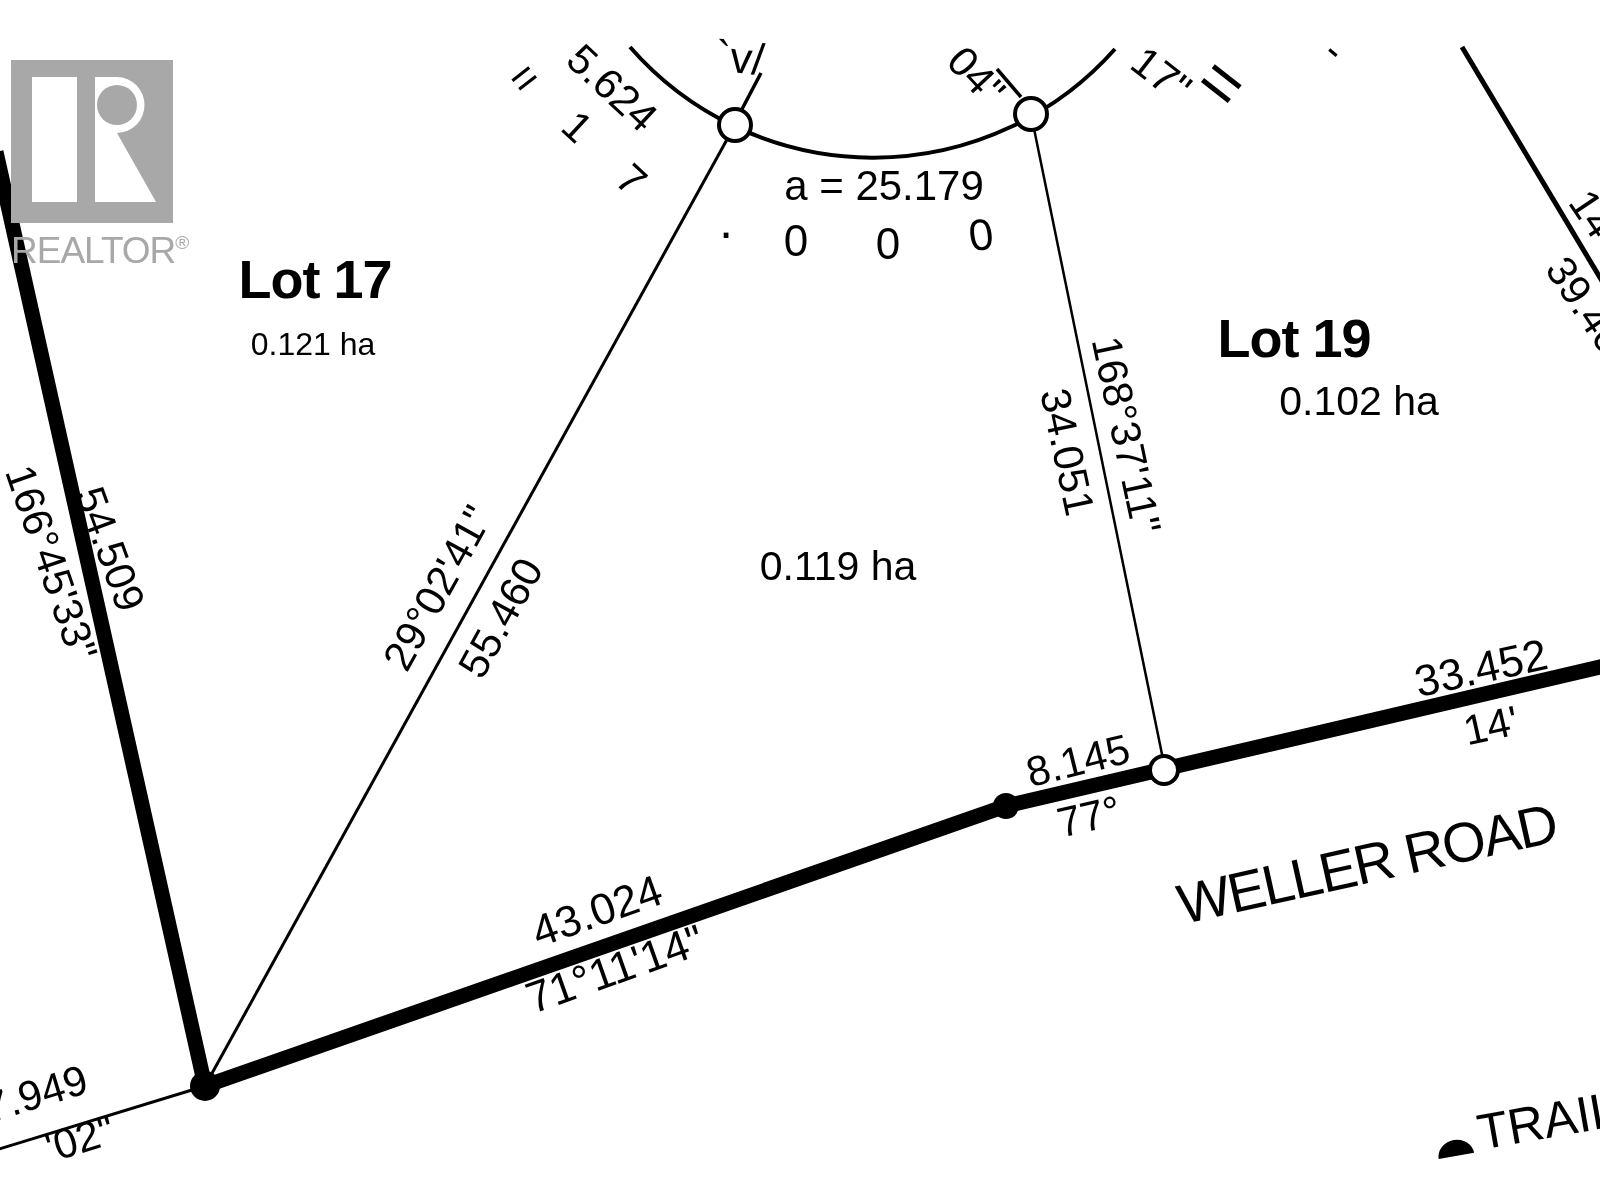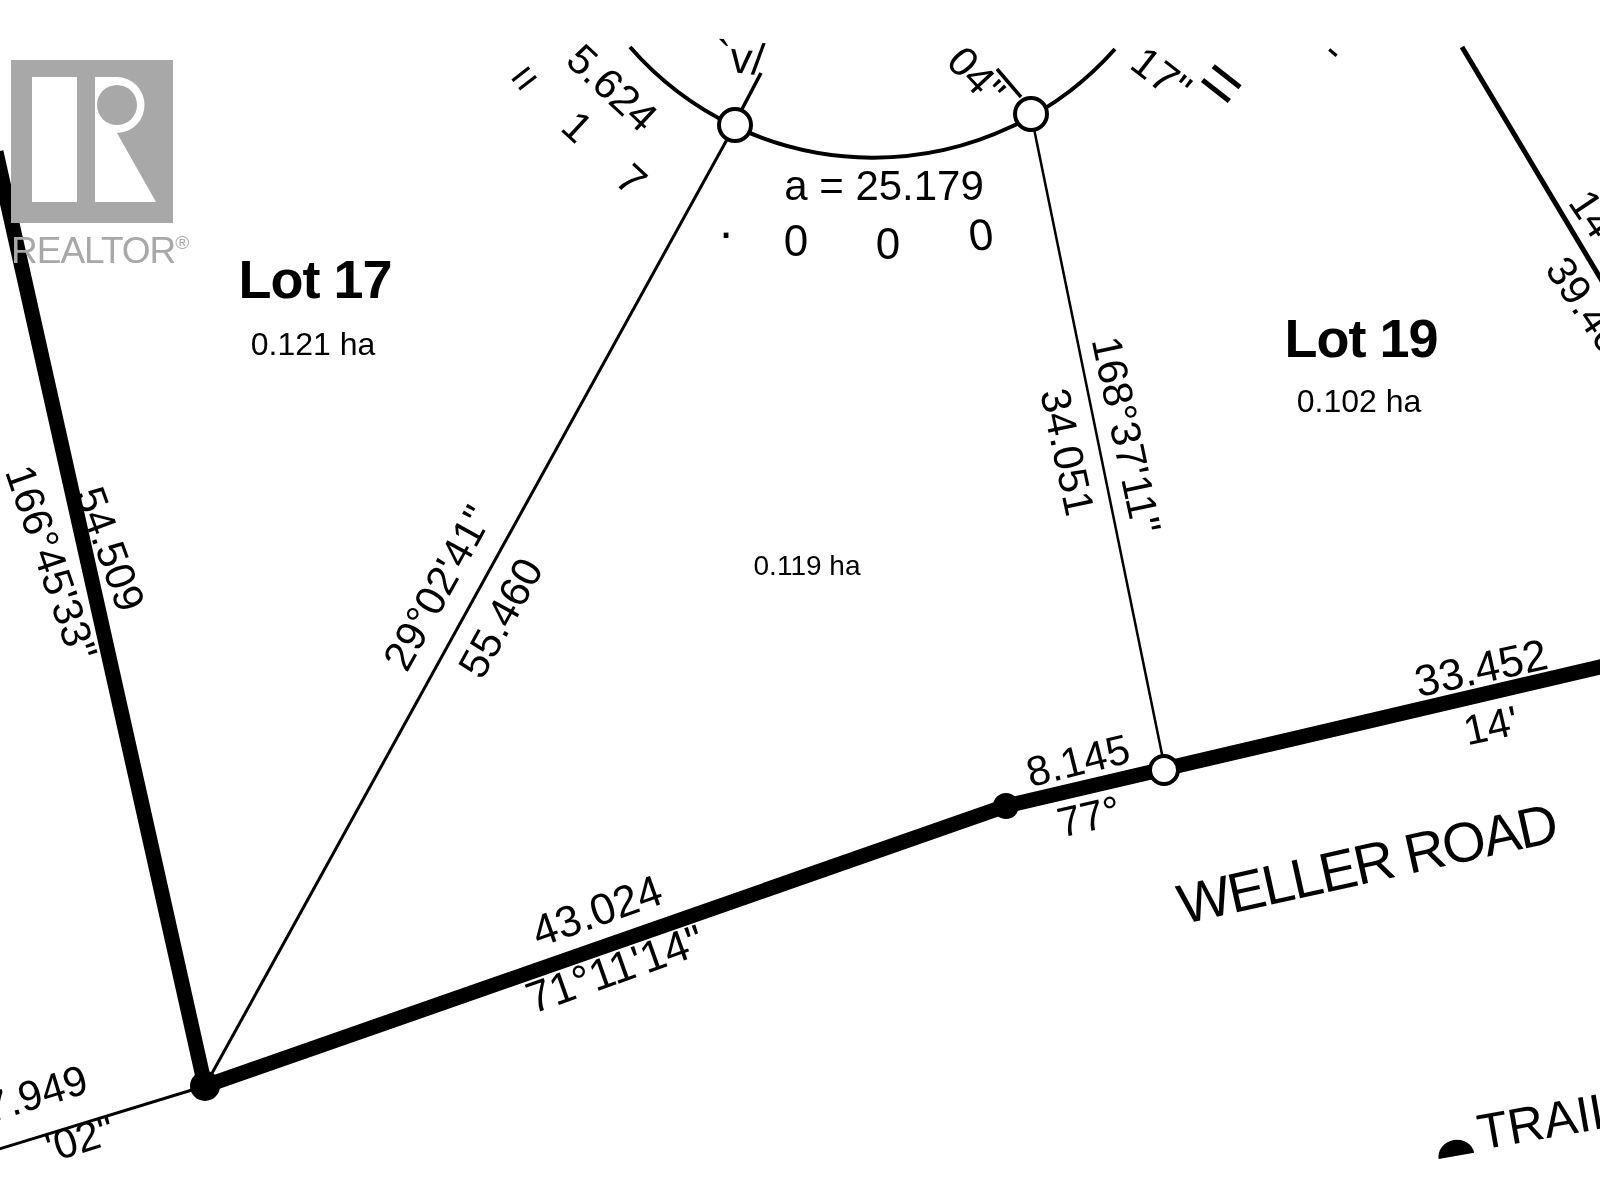--- a/index.html
+++ b/index.html
@@ -55,23 +55,23 @@
       <rect x="0" y="0" width="162" height="163" fill="#a8a8a8"></rect>
       <rect x="21" y="17" width="45" height="125" fill="#fff"></rect>
       <path d="M 84 17 L 106 17 A 27.5 28 0 0 1 106 73 L 145 142 L 84 142 Z" fill="#fff"></path>
       <circle cx="106" cy="45" r="20" fill="#a8a8a8"></circle>
     </svg>
     <div class="logo-text"><span>REALTOR</span><sup>®</sup></div>
   </div>
 
   <div class="lbl b" style="left:315px;top:279px;font-size:54px">Lot 17</div>
   <div class="lbl" style="left:313px;top:344px;font-size:32px">0.121 ha</div>
-  <div class="lbl" style="left:807px;top:566px;font-size:28px">0.119 ha</div>
-  <div class="lbl b" style="left:1361px;top:338px;font-size:54px">Lot 19</div>
-  <div class="lbl" style="left:1359px;top:401px;font-size:32px">0.102 ha</div>
+  <div class="lbl" style="left:838px;top:566px;font-size:41px">0.119 ha</div>
+  <div class="lbl b" style="left:1294px;top:338px;font-size:54px">Lot 19</div>
+  <div class="lbl" style="left:1359px;top:401px;font-size:41px">0.102 ha</div>
 
   <div class="lbl" style="left:884px;top:186px;font-size:42px">a = 25.179</div>
 
   <div class="lbl" style="left:110px;top:549px;font-size:42px;--r:70deg">54.509</div>
   <div class="lbl" style="left:51px;top:563px;font-size:42px;--r:71deg">166°45'33"</div>
 
   <div class="lbl" style="left:438px;top:588px;font-size:42px;--r:-61deg">29°02'41"</div>
   <div class="lbl" style="left:501px;top:618px;font-size:42px;--r:-61deg">55.460</div>
 
   <div class="lbl" style="left:1126px;top:435px;font-size:42px;--r:78deg">168°37'11"</div>

